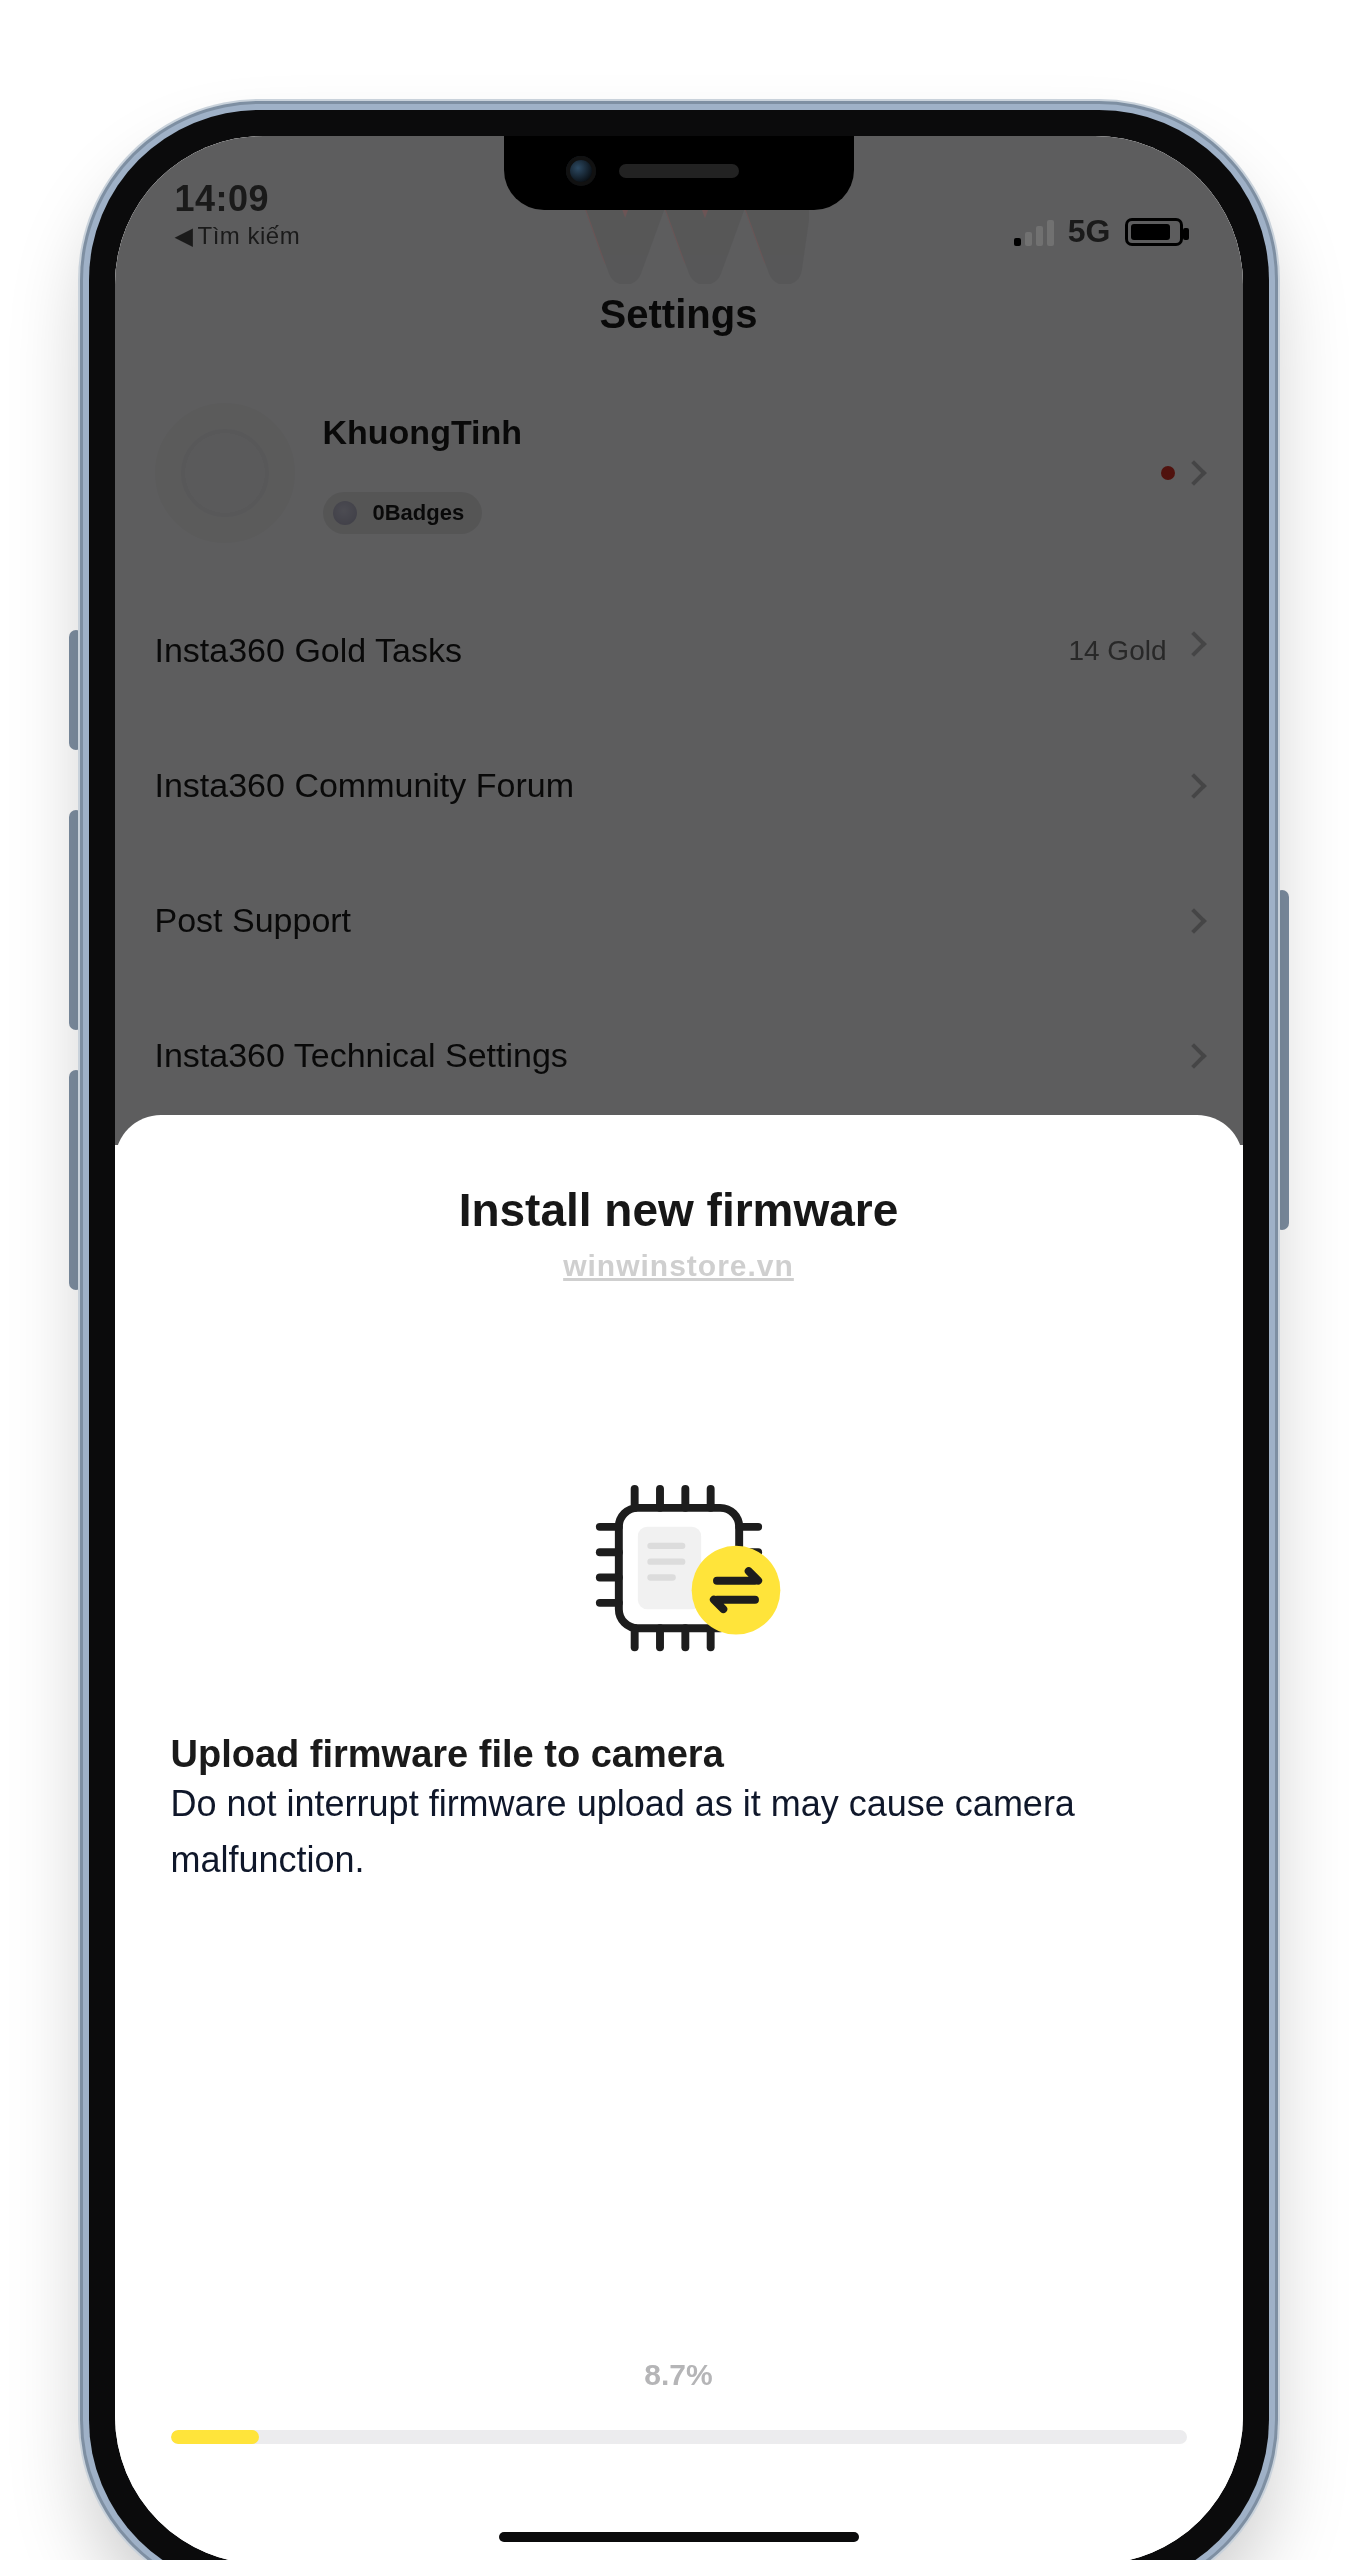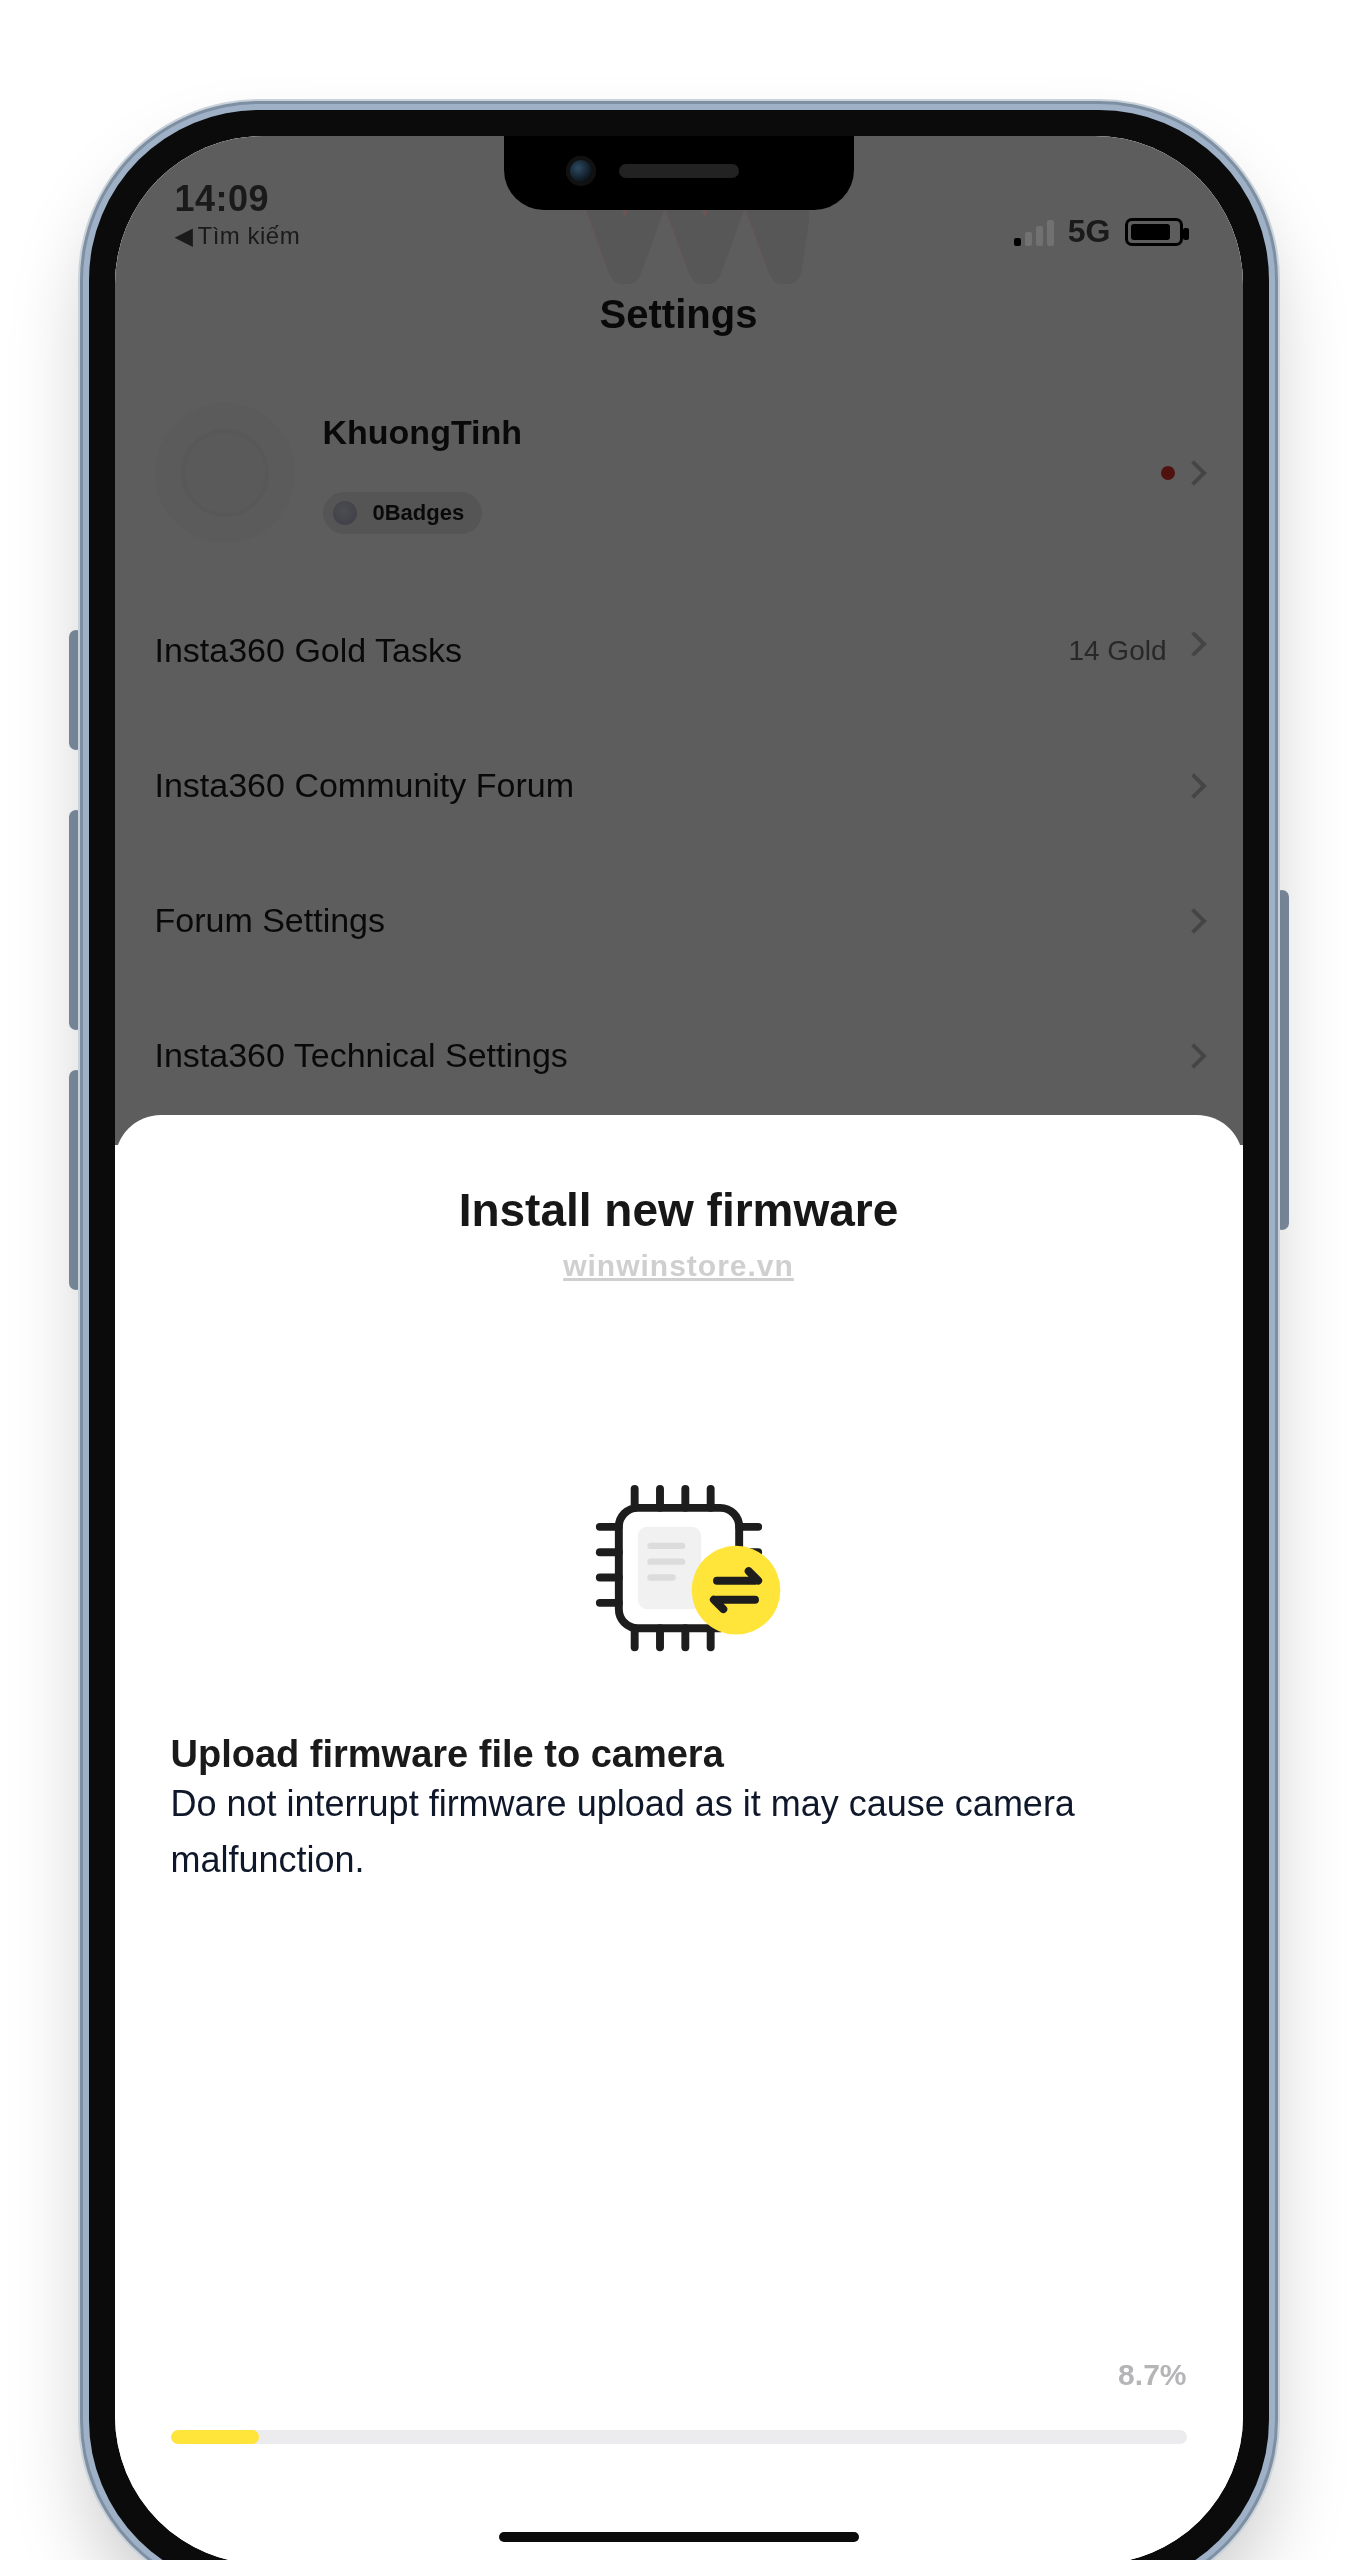--- a/index.html
+++ b/index.html
@@ -148,21 +148,21 @@
     color:#cfcfcf; margin-top: 12px; text-decoration: underline;
   }
 
   .chip-icon { display:flex; justify-content:center; margin: 190px 0 70px; }
   .chip-icon svg { width: 190px; height: 190px; overflow: visible; }
 
   .upload-title { text-align:left; font-size: 38px; font-weight: 700; color:#1a1a1a; }
   .upload-desc  { font-size: 36px; line-height: 1.55; color:#0f172a; }
 
   .progress-wrap { position:absolute; left:56px; right:56px; bottom: 120px; }
-  .progress-label { text-align:right; font-size: 30px; font-weight:600; color:#b5b5b7; margin-bottom: 38px; }
+  .progress-label { text-align:center; font-size: 30px; font-weight:600; color:#b5b5b7; margin-bottom: 38px; }
   .progress-bar {
     position: relative; height: 14px; width: 100%;
     background: #ececee; border-radius: 8px; overflow: hidden;
   }
   .progress-fill { position:absolute; left:0; top:0; bottom:0; background:#ffe43a; border-radius:8px; }
 
   .home-indicator {
     position:absolute; bottom:22px; left:50%; transform:translateX(-50%);
     width: 360px; height: 10px; background:#0b0b0c; border-radius: 6px;
   }
@@ -241,21 +241,21 @@
         </div>
 
         <div class="settings-item">
           <span>Insta360 Community Forum</span>
           <span class="right">
               <span class="chevron"></span>
             </span>
         </div>
 
         <div class="settings-item">
-          <span>Forum Settings</span>
+          <span>Post Support</span>
           <span class="right">
               <span class="chevron"></span>
             </span>
         </div>
 
         <div class="settings-item settings-last">
           <span>Insta360 Technical Settings</span>
           <span class="right">
               <span class="chevron"></span>
             </span>

